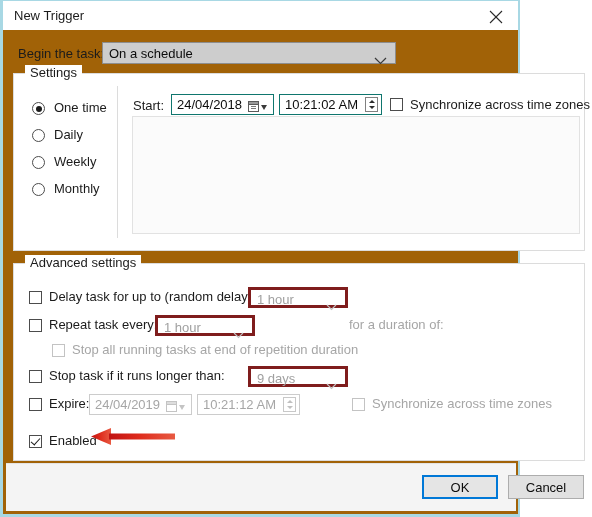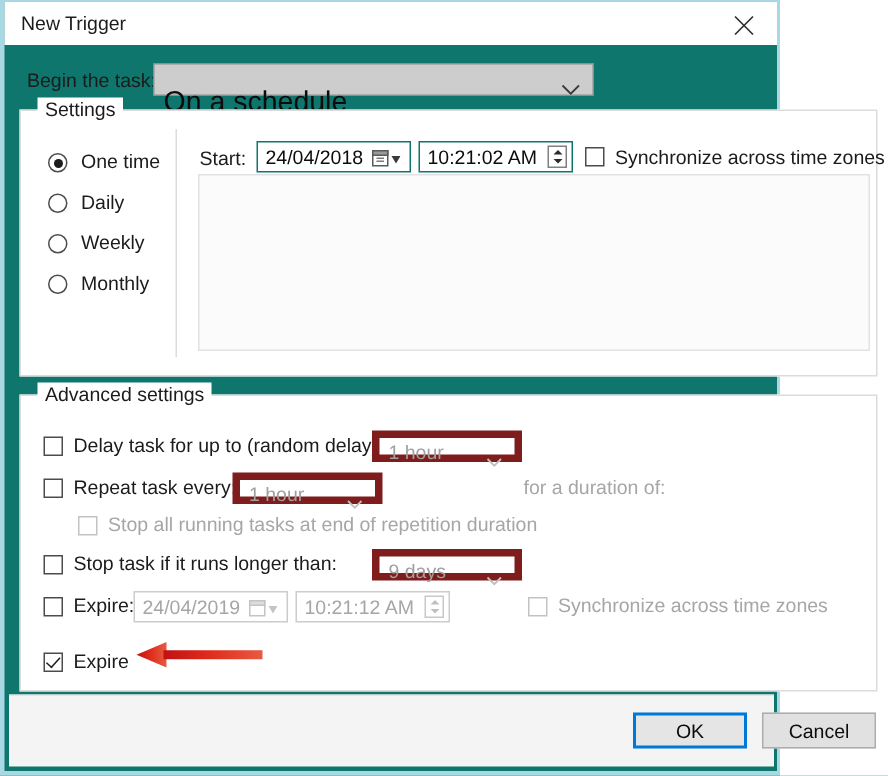--- a/index.html
+++ b/index.html
@@ -13,21 +13,21 @@
     overflow: hidden;
     font-family: "Liberation Sans", sans-serif;
   }
 
   .dialog {
     position: absolute;
     left: 0; top: 0;
     width: 520px;
     height: 517px;
     box-sizing: border-box;
-    background: #0f766e;
+    background: #a16207;
     border: 1px solid #9fd3e0;
     border-left-width: 3px;
     border-bottom-width: 3px;
     border-right-width: 2px;
     border-top-width: 1px;
     border-color: #a8d8e4;
     padding-left: 11px;
   }
 
   
@@ -74,22 +74,22 @@
     top: 41px;
     width: 294px;
     height: 22px;
     box-sizing: border-box;
     background: #cdcdcd;
     border: 1px solid #8d8d8d;
   }
   .begin-combo .val {
     position: absolute;
     left: 6px;
-    top: 15px;
-    font-size: 19px;
+    top: 3px;
+    font-size: 13px;
     color: #0c0c0c;
     white-space: nowrap;
   }
   .begin-combo .chev { position: absolute; right: 8px; top: 8px; }
 
   
   .group {
     position: absolute;
     box-sizing: border-box;
     border: 1px solid #dcdcdc;
@@ -226,21 +226,21 @@
   .spin .up::after { top: 2px; border-bottom: 3px solid #2b2b2b; }
   .spin .dn::after { bottom: 2px; border-top: 3px solid #2b2b2b; }
   .spin.disabled .up::after { border-bottom-color: #c0c0c0; }
   .spin.disabled .dn::after { border-top-color: #c0c0c0; }
 
   
   .combo {
     position: absolute;
     box-sizing: border-box;
     height: 21px;
-    border: 5px solid #7f1d1d;
+    border: 3px solid #7f1d1d;
     background: #ffffff;
   }
   .combo .val {
     position: absolute;
     left: 6px; top: 2px;
     font-size: 13px;
     color: #a0a0a0;
     white-space: nowrap;
   }
   .combo .chev { position: absolute; right: 8px; top: 7px; }
@@ -428,21 +428,21 @@
       <span class="spin disabled">
         <span class="up"></span>
         <span class="dn"></span>
       </span>
     </div>
 
     <span class="cbox disabled" style="left:338px; top:134px;"></span>
     <div class="ftext disabled" style="left:358px; top:132px;">Synchronize across time zones</div>
 
     <span class="cbox checked" style="left:15px; top:171px;"></span>
-    <div class="ftext" style="left:35px; top:169px;">Expire</div>
+    <div class="ftext" style="left:35px; top:169px;">Enabled</div>
   </div>
 
   <div class="arrow">
     <svg width="90" height="20" viewBox="0 0 90 20">
       <defs>
         <linearGradient id="argrad" x1="0" y1="0" x2="1" y2="0">
           <stop offset="0" stop-color="#c01212"></stop>
           <stop offset="0.45" stop-color="#de2b1c"></stop>
           <stop offset="1" stop-color="#e85a42"></stop>
         </linearGradient>

